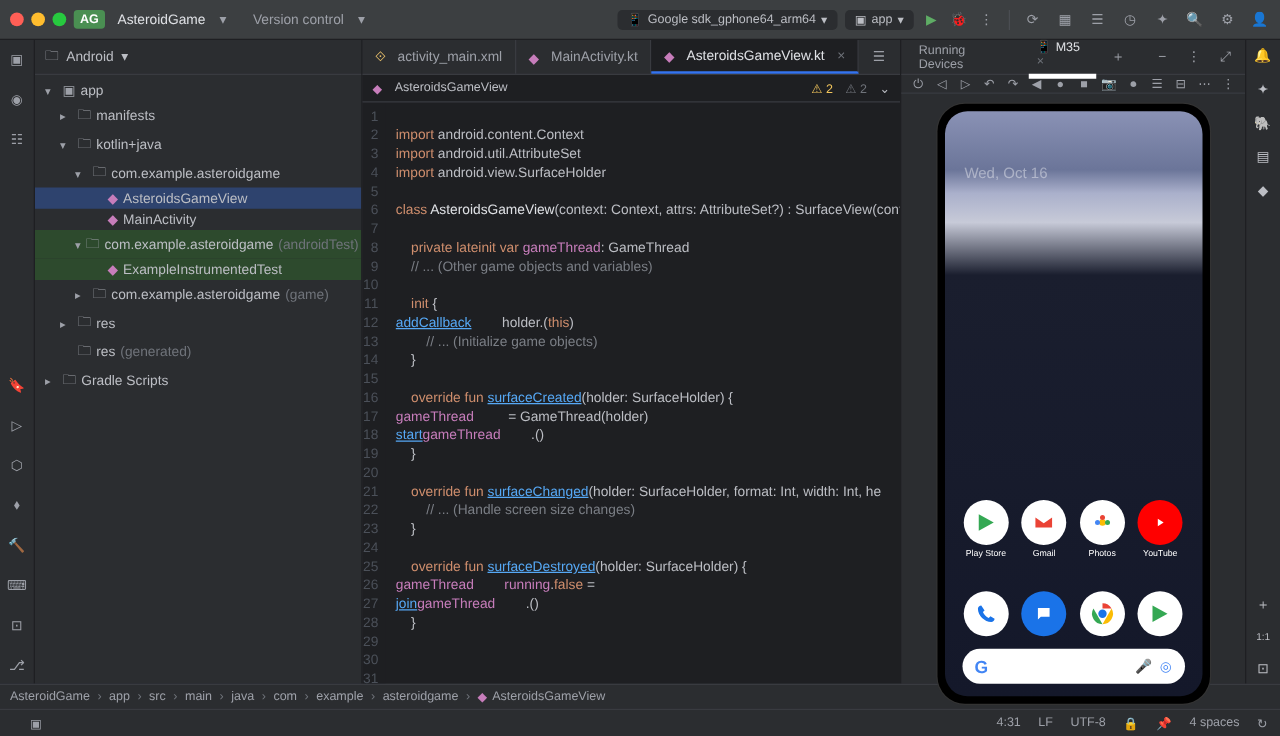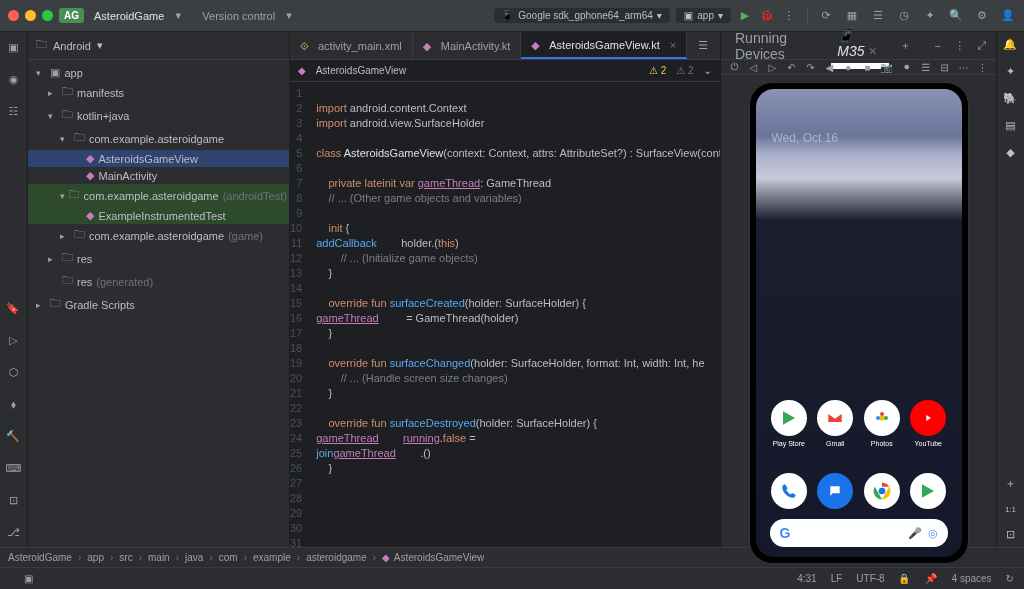--- a/index.html
+++ b/index.html
@@ -50,27 +50,27 @@
 .tab .ico.xml{color:#e8bf6a;} .tab .ico.kt{color:#c77dbb;}
 .tab-tools { margin-left:auto; display:flex; align-items:center; gap:10px; padding:0 8px; color:#9da0a8; }
 
 .editor-sub { height:22px; display:flex; align-items:center; padding:0 8px; gap:10px; border-bottom:1px solid #393b40; font-size:10px; }
 .warn-badge{color:#f2c55c;} .err-badge{color:#6f737a;}
 .editor-body { flex:1; display:flex; overflow:auto; font-family:"JetBrains Mono",Menlo,Consolas,monospace; font-size:11px; }
 .gutter { width:32px; text-align:right; padding:4px 6px 4px 0; color:#4b5059; user-select:none; background:#1e1f22; }
 .gutter .gl { height:15px; line-height:15px; position:relative; }
 .code { flex:1; padding:4px 0; }
 .code .cl { height:15px; line-height:15px; white-space:pre; padding-left:8px; }
-.kw{color:#cf8e6d;} .fnu{color:#56a8f5; } .prop{color:#c77dbb; text-decoration:underline;} .cmt{color:#7a7e85;} .typ{color:#dfe1e5;} .dim{color:#6f737a;}
+.kw{color:#cf8e6d;} .fnu{color:#56a8f5; text-decoration:underline;} .prop{color:#c77dbb; } .cmt{color:#7a7e85;} .typ{color:#dfe1e5;} .dim{color:#6f737a;}
 
 
 .device-col { width:276px; background:#2b2d30; border-left:1px solid #1e1f22; display:flex; flex-direction:column; }
 .dev-tabs { height:28px; display:flex; align-items:center; padding:0 8px; gap:10px; border-bottom:1px solid #393b40; }
-.dev-tab { font-size:14px; padding:4px 6px; cursor:pointer; color:#9da0a8; }
-.dev-tab.active { color:#dfe1e5; border-bottom:6px solid #ffffff;font-style:italic; }
+.dev-tab { font-size:10px; padding:4px 6px; cursor:pointer; color:#9da0a8; }
+.dev-tab.active { color:#dfe1e5; border-bottom:4px solid #ffffff; }
 .dev-tool-row { height:24px; display:flex; align-items:center; gap:8px; padding:0 8px; border-bottom:1px solid #393b40; }
 .dev-tool-row .tbtn { width:14px; height:14px; color:#9da0a8; cursor:pointer; display:flex; align-items:center; justify-content:center; font-size:10px; }
 .emu-area { flex:1; display:flex; align-items:flex-start; justify-content:center; padding:8px; }
 .phone-frame { width:218px; height:480px; background:#000; border-radius:22px; padding:6px; box-shadow:0 0 0 1px #333; position:relative; }
 .phone-screen { width:100%; height:100%; border-radius:18px; background:linear-gradient(180deg,#8a92b5 0%,#6b7599 10%,#aab0cb 14%,#c7cad8 19%,#1a1e2e 28%,#14182a 100%); position:relative; overflow:hidden; }
 .phone-date { position:absolute; top:42px; left:16px; color:rgba(255,255,255,.4); font-size:12px; }
 .app-grid { position:absolute; bottom:110px; left:0; right:0; display:flex; justify-content:space-around; padding:0 10px; }
 .app-row2 { position:absolute; bottom:48px; left:0; right:0; display:flex; justify-content:space-around; padding:0 10px; }
 .app-icon { display:flex; flex-direction:column; align-items:center; gap:4px; }
 .app-circ { width:36px; height:36px; border-radius:50%; display:flex; align-items:center; justify-content:center; font-size:16px; }
@@ -284,34 +284,36 @@
             <div class="gl">26</div>
             <div class="gl">27</div>
             <div class="gl">28</div>
             <div class="gl">29</div>
             <div class="gl">30</div>
             <div class="gl">31</div>
           </div>
         <div class="code" id="code">
             <div class="cl"><span></span></div>
             <div class="cl"><span class="kw">import</span><span> android.content.Context</span></div>
+            <div class="cl"><span class="kw">import</span><span> android.util.AttributeSet</span></div>
             <div class="cl"><span class="kw">import</span><span> android.view.SurfaceHolder</span></div>
             <div class="cl"><span></span></div>
             <div class="cl"><span class="kw">class</span><span class="typ"> AsteroidsGameView</span><span>(context: Context, attrs: AttributeSet?) : SurfaceView(cont</span></div>
             <div class="cl"><span></span></div>
             <div class="cl"><span class="kw">    private lateinit var </span><span class="prop">gameThread</span><span>: GameThread</span></div>
             <div class="cl"><span class="cmt">    // ... (Other game objects and variables)</span></div>
             <div class="cl"><span></span></div>
             <div class="cl"><span class="kw">    init </span><span>{</span></div>
             <div class="cl"><span class="fnu">addCallback</span><span>        holder.</span><span>(</span><span class="kw">this</span><span>)</span></div>
             <div class="cl"><span class="cmt">        // ... (Initialize game objects)</span></div>
             <div class="cl"><span>    }</span></div>
             <div class="cl"><span></span></div>
             <div class="cl"><span class="kw">    override fun </span><span class="fnu">surfaceCreated</span><span>(holder: SurfaceHolder) {</span></div>
             <div class="cl"><span class="prop">gameThread</span><span>        </span><span> = GameThread(holder)</span></div>
+            <div class="cl"><span class="fnu">start</span><span class="prop">gameThread</span><span>        </span><span>.</span><span>()</span></div>
             <div class="cl"><span>    }</span></div>
             <div class="cl"><span></span></div>
             <div class="cl"><span class="kw">    override fun </span><span class="fnu">surfaceChanged</span><span>(holder: SurfaceHolder, format: Int, width: Int, he</span></div>
             <div class="cl"><span class="cmt">        // ... (Handle screen size changes)</span></div>
             <div class="cl"><span>    }</span></div>
             <div class="cl"><span></span></div>
             <div class="cl"><span class="kw">    override fun </span><span class="fnu">surfaceDestroyed</span><span>(holder: SurfaceHolder) {</span></div>
             <div class="cl"><span class="prop">gameThread</span><span>        </span><span class="prop">running</span><span>.</span><span class="kw">false</span><span> = </span></div>
             <div class="cl"><span class="fnu">join</span><span class="prop">gameThread</span><span>        </span><span>.</span><span>()</span></div>
             <div class="cl"><span>    }</span></div>

